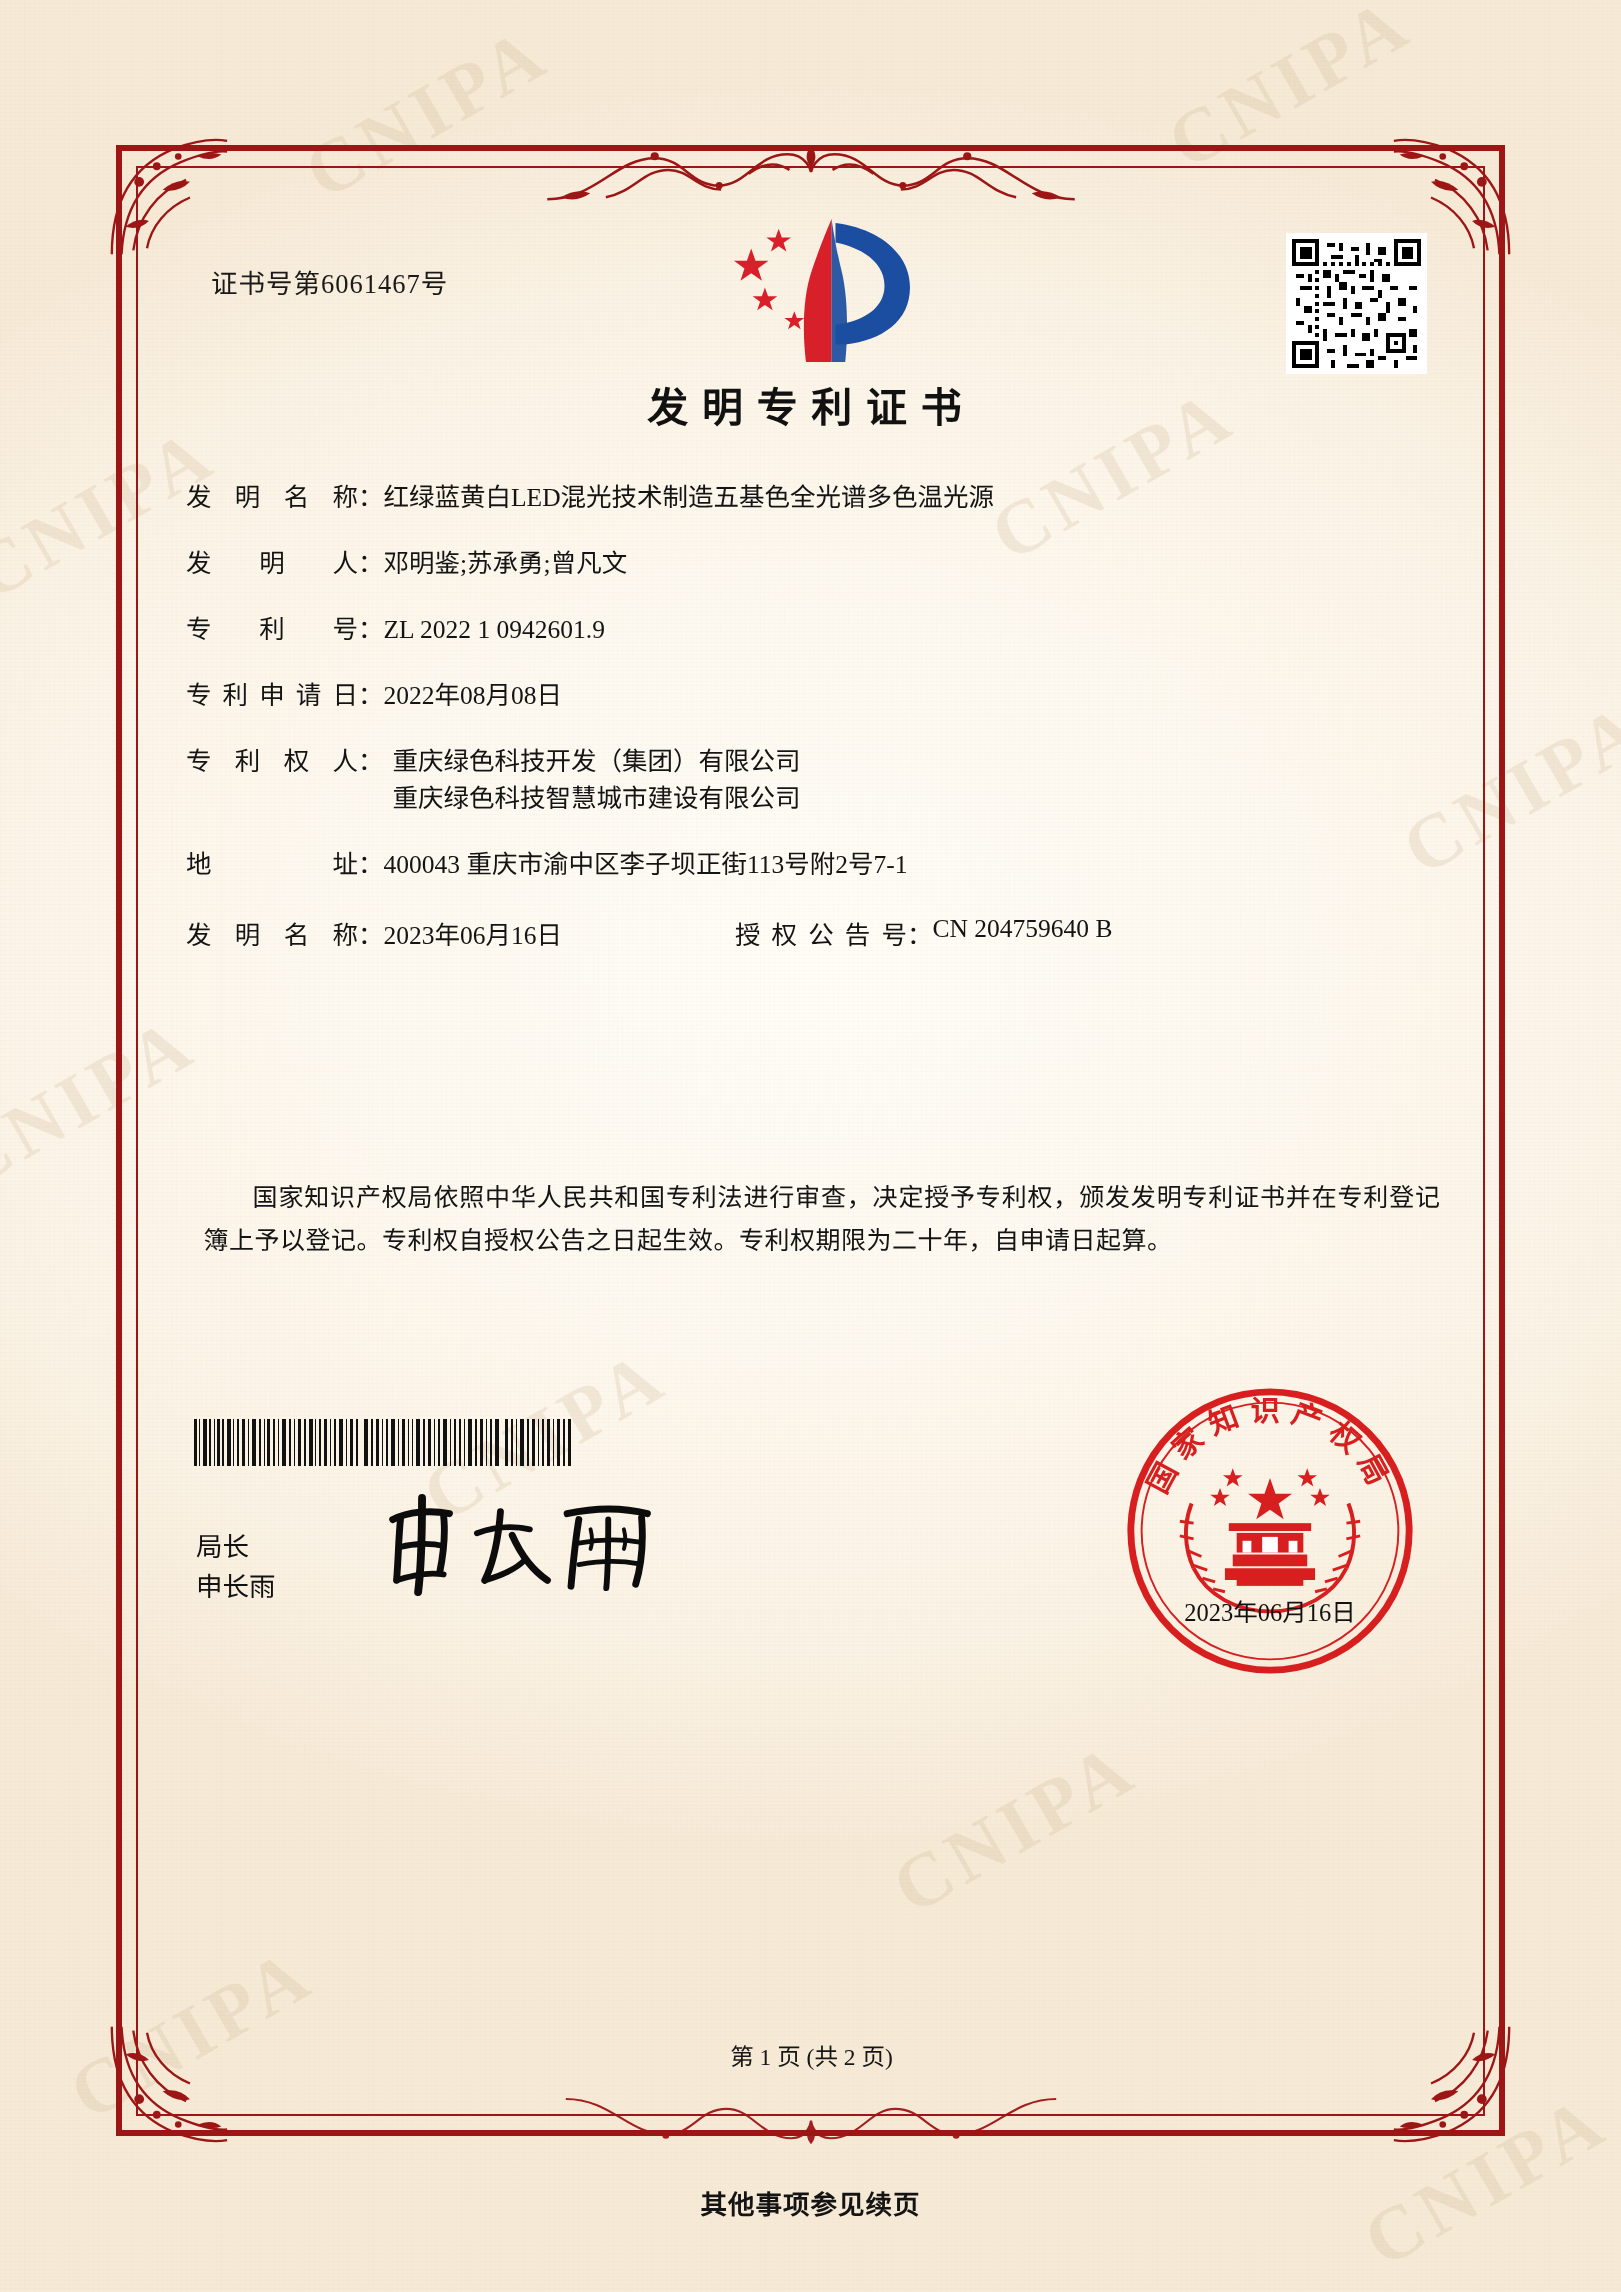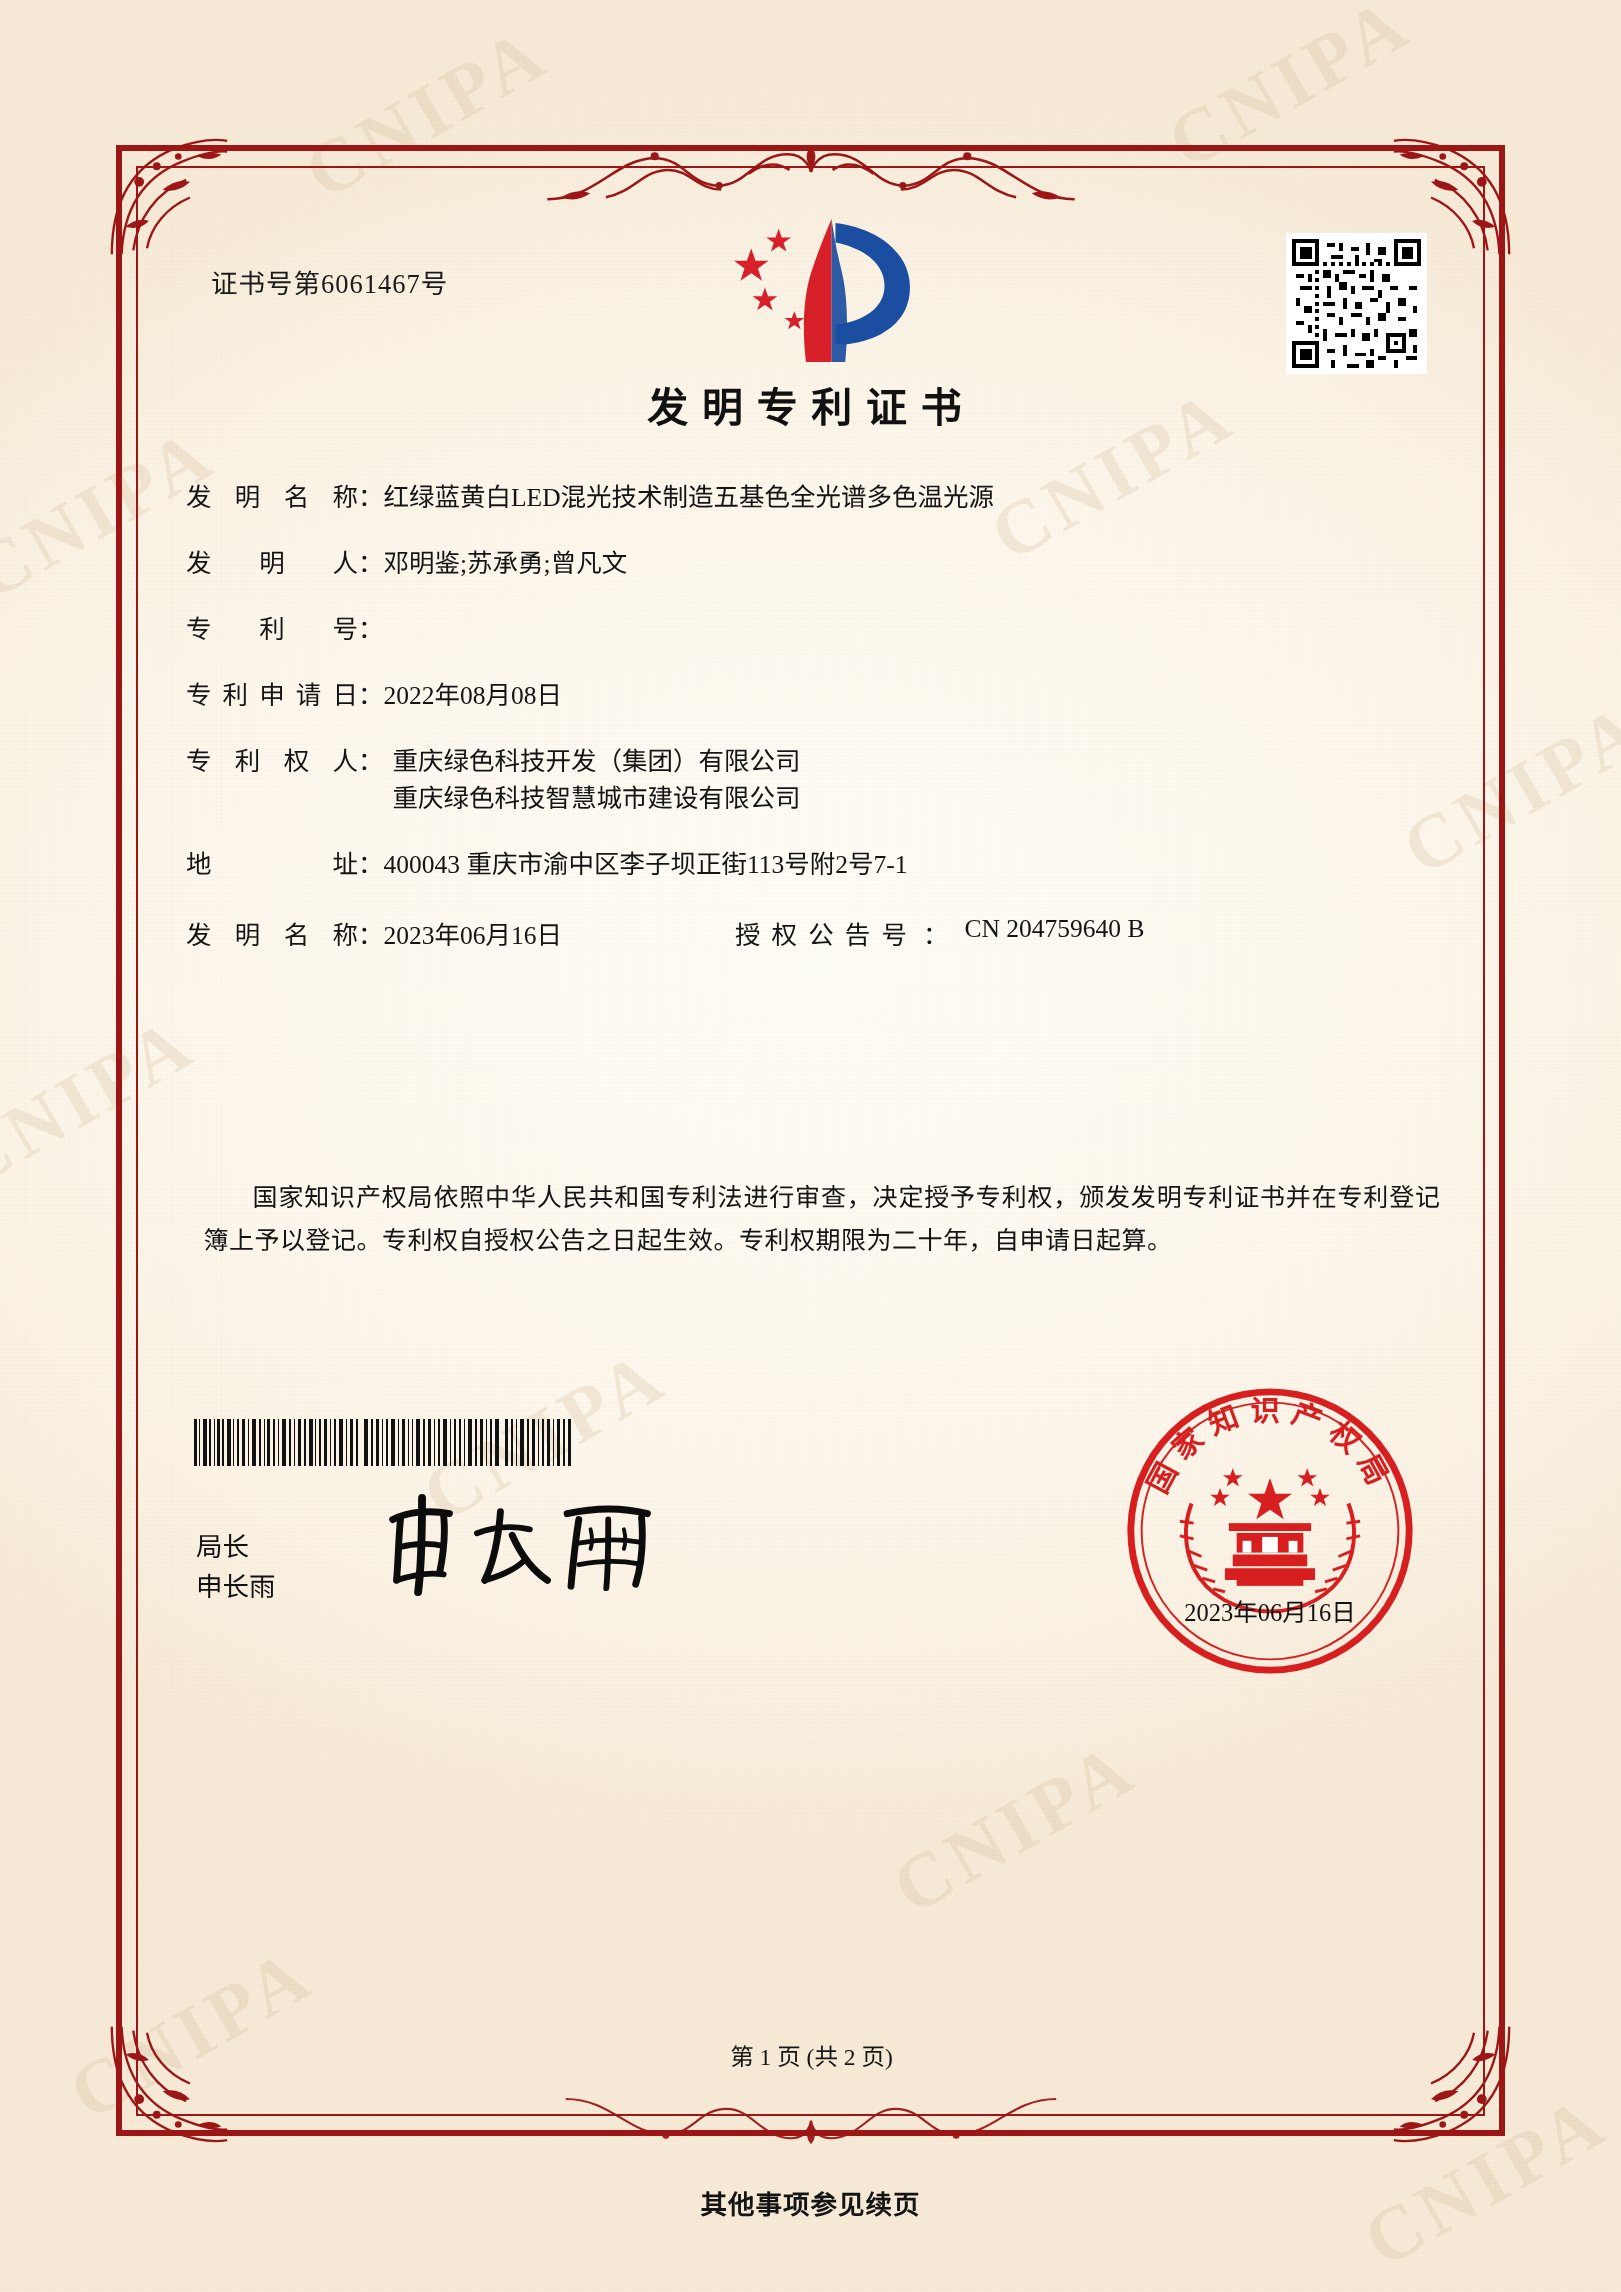--- a/index.html
+++ b/index.html
@@ -186,21 +186,21 @@
 
   
   #row-grant {
     display: flex;
     align-items: flex-start;
     font-size: 25.5px;
     color: #141414;
     margin-bottom: 23.5px;
   }
   #row-grant .left-group { display:flex; width: 549px; }
-  #row-grant .right-group { display:flex;gap:16px; }
+  #row-grant .right-group { display:flex; }
   #row-grant .lbl2 {
     width: 172px; flex: 0 0 172px;
     text-align: justify; text-align-last: justify;
   }
   #row-grant .lbl3 {
     width: 172px; flex: 0 0 172px;
     text-align: justify; text-align-last: justify;
   }
 
   
@@ -558,20 +558,21 @@
 
       <div class="field-row">
         <span class="field-label">发明人</span>
         <span class="field-colon">：</span>
         <span class="field-value">邓明鉴;苏承勇;曾凡文</span>
       </div>
 
       <div class="field-row">
         <span class="field-label">专利号</span>
         <span class="field-colon">：</span>
+        <span class="field-value">ZL 2022 1 0942601.9</span>
       </div>
 
       <div class="field-row">
         <span class="field-label">专利申请日</span>
         <span class="field-colon">：</span>
         <span class="field-value">2022年08月08日</span>
       </div>
 
       <div class="field-row">
         <span class="field-label">专利权人</span>

